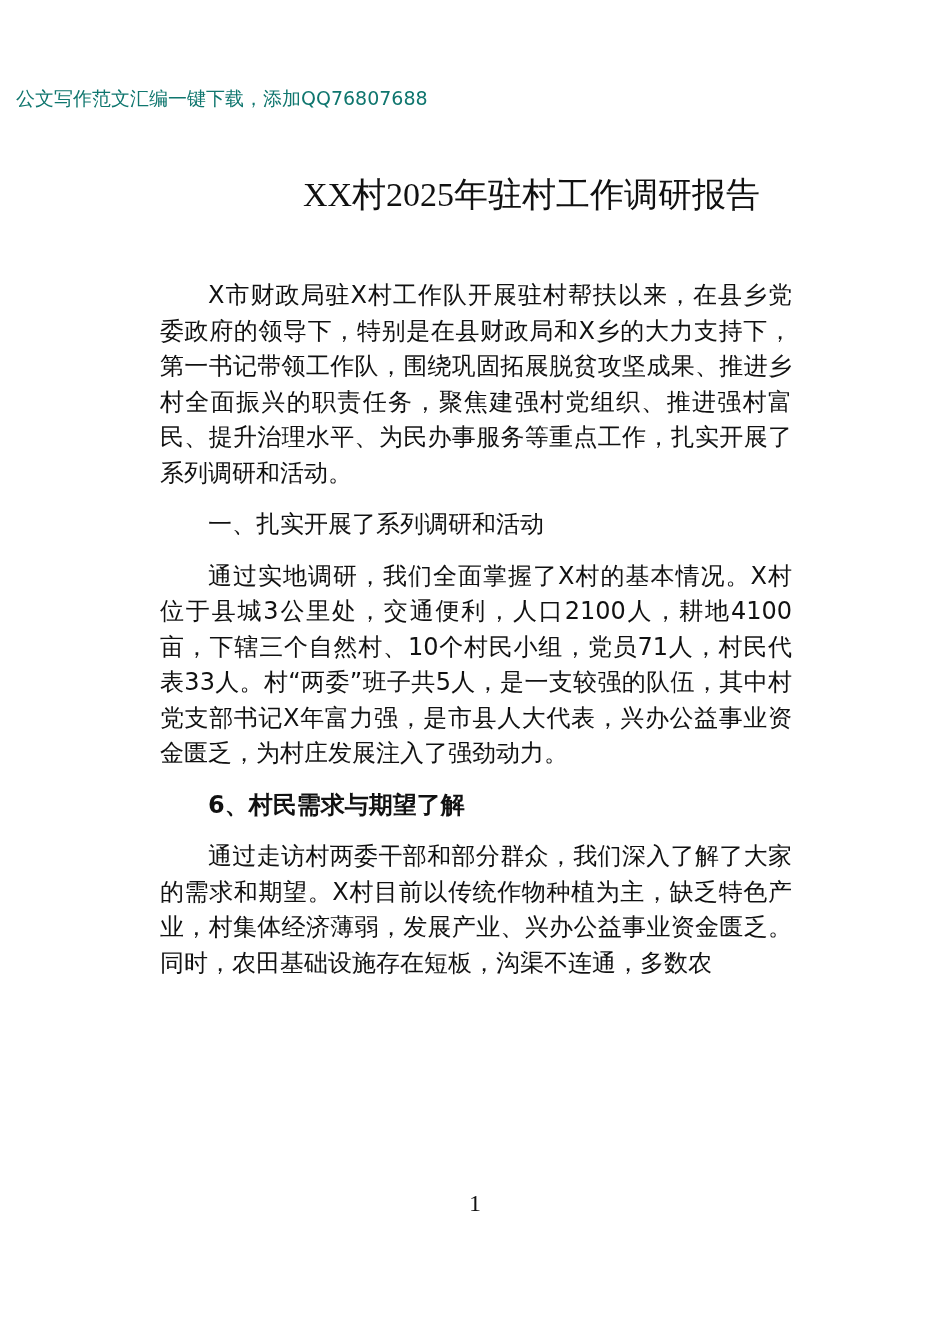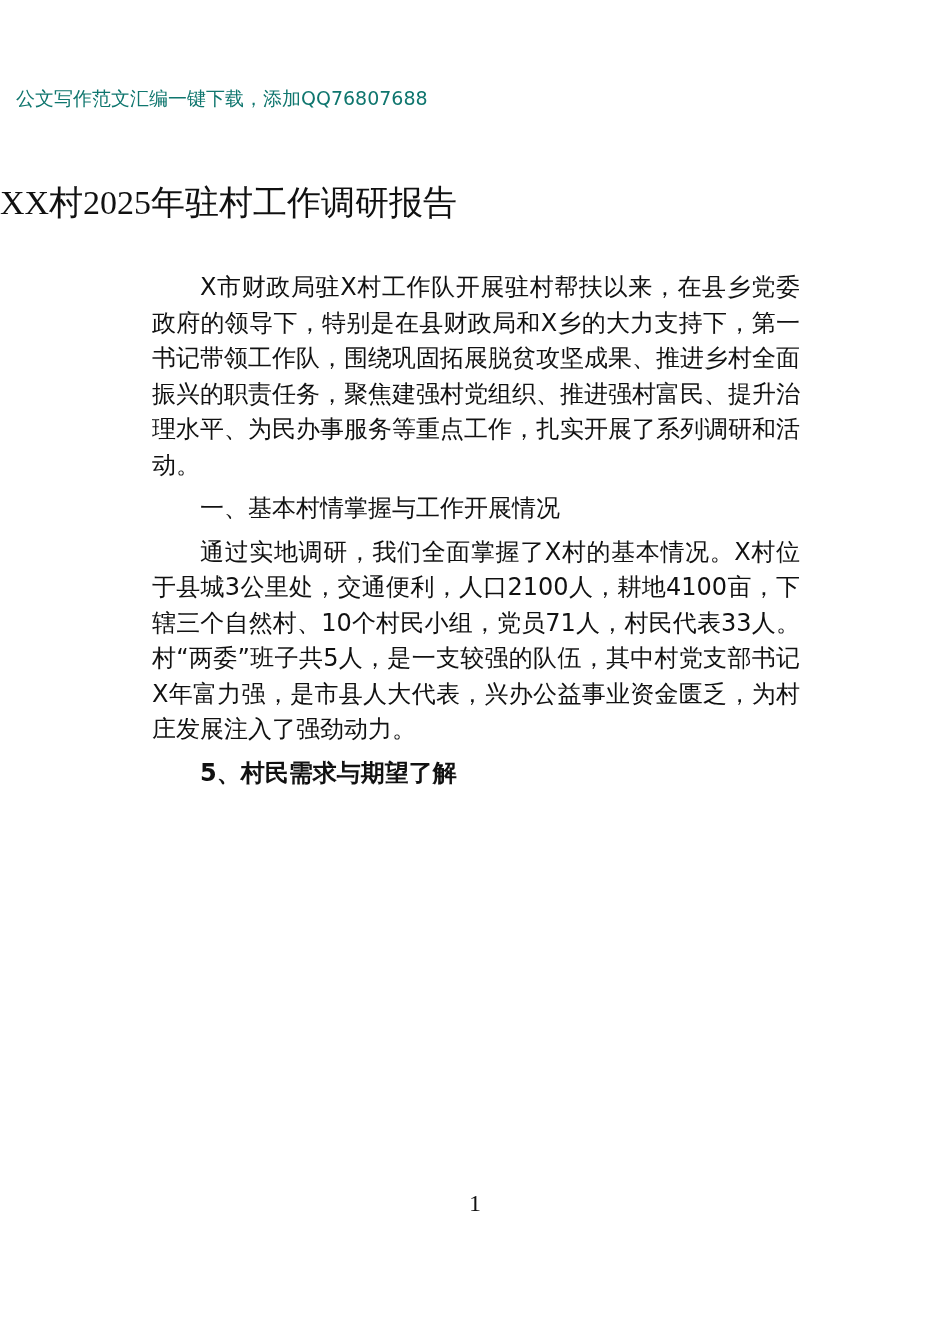--- a/index.html
+++ b/index.html
@@ -21,40 +21,40 @@
     left: 16px;
     width: 950px;
     text-align: left;
     font-size: 19px;
     color: #0f766e;
     letter-spacing: 0px;
     line-height: 28px;
   }
   .title {
     position: absolute;
-    top: 180px;
+    top: 172px;
     left: 0;
     width: 760px;
-    text-align: left;
+    text-align: right;
     font-family: "Liberation Serif", "DejaVu Serif", serif;
     font-size: 34px;
     line-height: 46px;
     color: #111111;
   }
   .body-text {
     position: absolute;
     top: 262px;
     left: 144px;
     width: 664px;
     font-size: 24px;
     line-height: 35.5px;
     text-align: justify;
   }
   .body-text p {
-    margin: 8px;
+    margin: 16px;
     text-indent: 48px;
   }
   .body-text p.h2 {
     font-weight: bold;
   }
   .page-num {
     position: absolute;
     top: 1188px;
     left: 0;
     width: 950px;
@@ -66,18 +66,19 @@
 </style>
 </head>
 <body>
 
 <div class="banner">公文写作范文汇编一键下载，添加QQ76807688</div>
 
 <div class="title">XX村2025年驻村工作调研报告</div>
 
 <div class="body-text">
   <p>X市财政局驻X村工作队开展驻村帮扶以来，在县乡党委政府的领导下，特别是在县财政局和X乡的大力支持下，第一书记带领工作队，围绕巩固拓展脱贫攻坚成果、推进乡村全面振兴的职责任务，聚焦建强村党组织、推进强村富民、提升治理水平、为民办事服务等重点工作，扎实开展了系列调研和活动。</p>
-  <p>一、基本村情掌握与工作开展情况</p>
+  <p>一、扎实开展了系列调研和活动</p>
   <p>通过实地调研，我们全面掌握了X村的基本情况。X村位于县城3公里处，交通便利，人口2100人，耕地4100亩，下辖三个自然村、10个村民小组，党员71人，村民代表33人。村“两委”班子共5人，是一支较强的队伍，其中村党支部书记X年富力强，是市县人大代表，兴办公益事业资金匮乏，为村庄发展注入了强劲动力。</p>
-  <p class="h2">5、村民需求与期望了解</p>
+  <p class="h2">6、村民需求与期望了解</p>
+  <p>通过走访村两委干部和部分群众，我们深入了解了大家的需求和期望。X村目前以传统作物种植为主，缺乏特色产业，村集体经济薄弱，发展产业、兴办公益事业资金匮乏。同时，农田基础设施存在短板，沟渠不连通，多数农</p>
 </div>
 
 <div class="page-num">1</div>
 
 </body></html>

